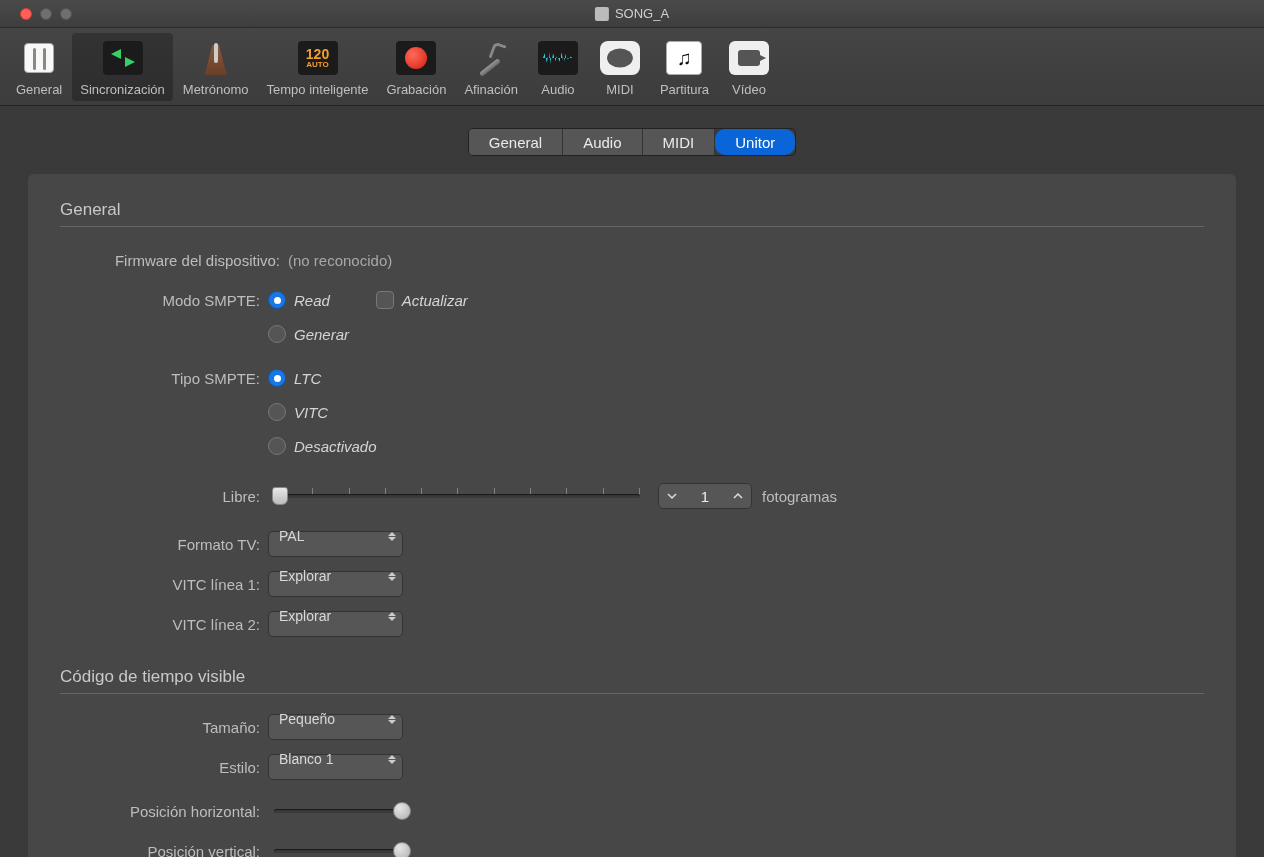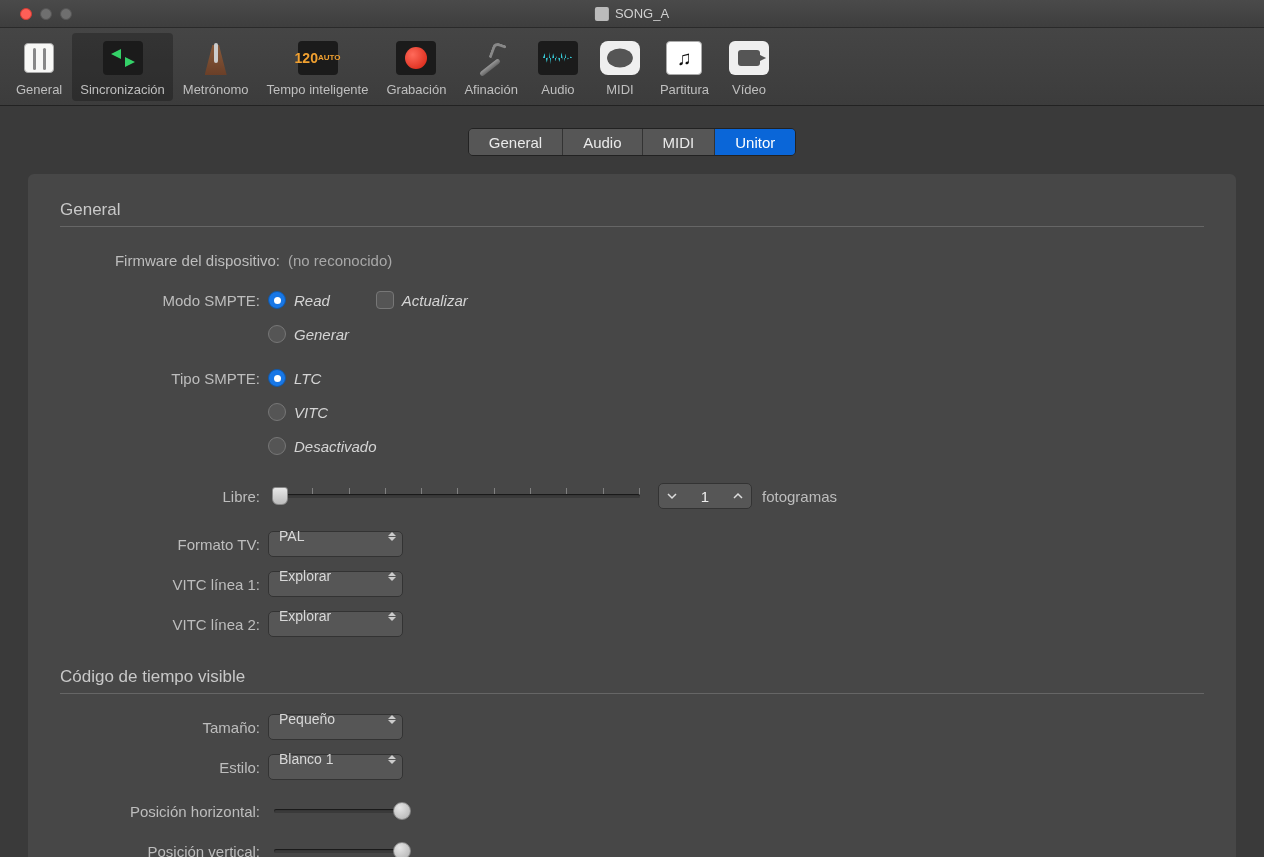--- a/index.html
+++ b/index.html
@@ -65,21 +65,21 @@
   
   .ic-general { background:#f8f8f6; border:1px solid #aaa; width:30px; height:30px; border-radius:4px; position:relative;}
   .ic-general::after{content:"";position:absolute;left:8px;top:4px;width:3px;height:22px;background:#888;border-radius:2px;box-shadow:10px 0 0 #888;}
   .ic-sync { background:#1b1b1b; width:40px; height:34px; border-radius:4px; position:relative;}
   .ic-sync::before,.ic-sync::after{content:"";position:absolute;width:0;height:0;border-top:5px solid transparent;border-bottom:5px solid transparent;}
   .ic-sync::before{left:8px;top:8px;border-right:10px solid #34d168;}
   .ic-sync::after{right:8px;bottom:8px;border-left:10px solid #34d168;}
   .ic-metro { width:30px; height:34px; position:relative;}
   .ic-metro::before{content:"";position:absolute;left:4px;bottom:0;width:22px;height:30px;background:linear-gradient(#8a5a3a,#6a3f28);clip-path:polygon(35% 0,65% 0,100% 100%,0 100%);} 
   .ic-metro::after{content:"";position:absolute;left:13px;top:2px;width:4px;height:20px;background:#ccc;border-radius:2px;}
-  .ic-tempo { background:#1b1b1b; width:40px;height:34px;border-radius:4px;display:flex;flex-direction:row;align-items:center;justify-content:center;color:#f0a030;font-weight:bold;}
+  .ic-tempo { background:#1b1b1b; width:40px;height:34px;border-radius:4px;display:flex;flex-direction:column;align-items:center;justify-content:center;color:#f0a030;font-weight:bold;}
   .ic-tempo .n{font-size:14px;line-height:1;}
   .ic-tempo .a{font-size:8px;line-height:1;}
   .ic-rec {background:#1b1b1b;width:40px;height:34px;border-radius:4px;display:flex;align-items:center;justify-content:center;}
   .ic-rec::after{content:"";width:22px;height:22px;border-radius:50%;background:radial-gradient(circle at 35% 35%, #ff6a5a, #d41f0f);}
   .ic-tune {width:34px;height:34px;position:relative;}
   .ic-tune::before{content:"";position:absolute;left:4px;top:24px;width:24px;height:5px;background:linear-gradient(#999,#666);transform:rotate(-38deg);border-radius:3px;}
   .ic-tune::after{content:"";position:absolute;right:4px;top:2px;width:10px;height:14px;border:3px solid #888;border-bottom:none;border-right:none;border-radius:6px 0 0 0;transform:rotate(20deg);}
   .ic-audio{background:#1b1b1b;width:40px;height:34px;border-radius:4px;display:flex;align-items:center;justify-content:center;}
   .ic-audio::after{content:"";width:30px;height:16px;background:repeating-linear-gradient(90deg,#36c9d6 0 2px,transparent 2px 3px);clip-path:polygon(0 50%,6% 20%,13% 80%,20% 10%,27% 90%,34% 20%,41% 70%,48% 30%,55% 75%,62% 15%,69% 85%,76% 25%,83% 60%,90% 40%,100% 50%);}
   .ic-midi{background:#efefef;width:40px;height:34px;border-radius:8px;display:flex;align-items:center;justify-content:center;}
@@ -104,21 +104,21 @@
   .seg {
     display:flex; border:1px solid #222; border-radius:5px; overflow:hidden;
     height:28px;
   }
   .seg button {
     background:#565656; color:#eaeaea; border:none; padding:0 20px;
     font-size:15px; border-right:1px solid #333; cursor:pointer;
     font-family:inherit;
   }
   .seg button:last-child{border-right:none;}
-  .seg button.active{ background:#0a66d8; color:#fff; }
+  .seg button.active{ background:#0a66d8; color:#fff;border-radius:10px; }
   .panel {
     margin: 18px 28px 0 28px;
     background:#474747;
     border-radius:6px;
     padding: 26px 32px 40px 32px;
     color:#cfcfcf;
   }
   .section-title { font-size:17px; color:#c8c8c8; margin-bottom:6px;}
   .hr { height:1px; background:#666; margin:6px 0 18px 0;}
   .row { display:flex; align-items:center; min-height:30px; margin-bottom:4px;}

